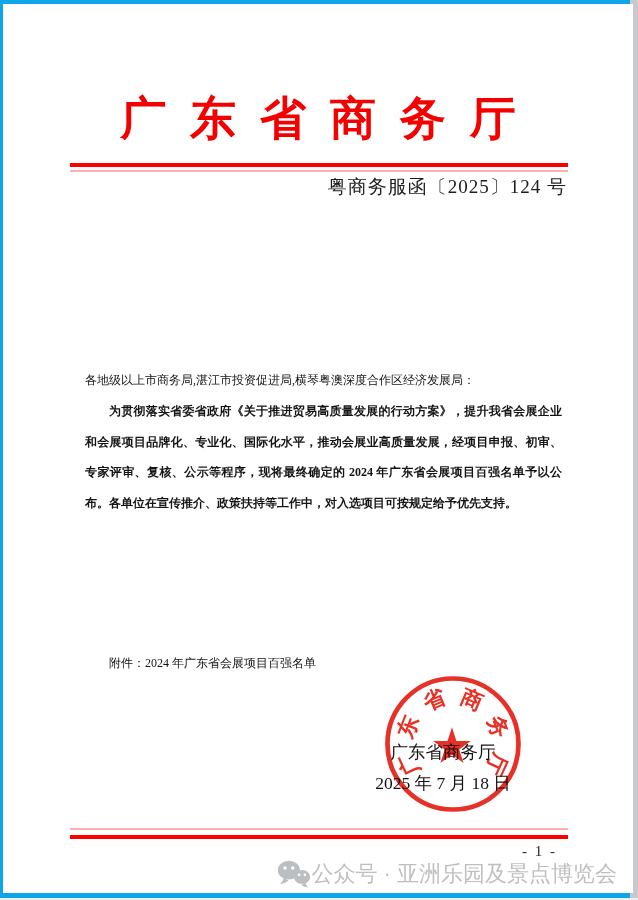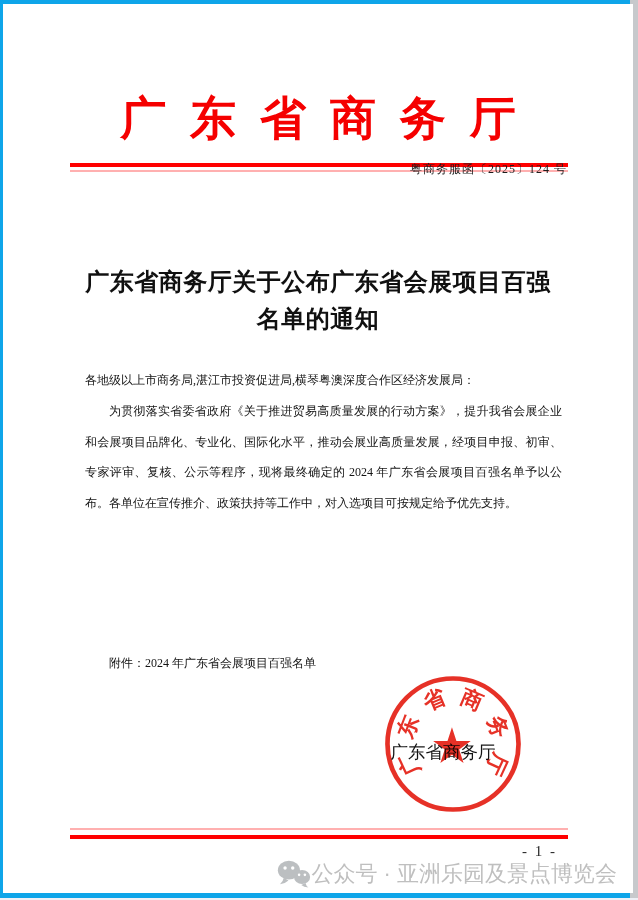--- a/index.html
+++ b/index.html
@@ -17,34 +17,34 @@
   
   .agency-title {
     position:absolute; top:84px; left:0; width:630px;
     text-align:center; color:#f50000; font-weight:bold;
     font-size:46px; letter-spacing:0.52em; text-indent:0.52em;
     white-space:nowrap;
   }
   .rule-top-thick { position:absolute; left:67px; top:159px; width:498px; height:4px; background:#ff0000; }
   .rule-top-thin  { position:absolute; left:67px; top:166px; width:498px; height:2px; background:#ffb0b0; }
   .doc-number {
-    position:absolute; top:157px; right:66px;
-    font-size:12px; color:#1c1c1c; letter-spacing:1px;
+    position:absolute; top:170px; right:66px;
+    font-size:19px; color:#1c1c1c; letter-spacing:1px;
   }
   .notice-title {
     position:absolute; top:260px; left:73px; width:484px;
     text-align:center; font-size:24px; font-weight:bold;
     color:#101010; line-height:37px; letter-spacing:0.5px;
   }
   .body-block {
     position:absolute; top:361px; left:82px; width:477px;
     font-size:12px; color:#141414; line-height:30.8px;
     text-align:justify;
   }
-  .body-block p[data-name="body-paragraph"] { text-indent:2em; }
+  .body-block p[data-name="body-paragraph"] { text-indent:2em;font-weight:bold; }
   .attachment-line {
     position:absolute; top:644px; left:82px; width:477px;
     font-size:12px; color:#141414; line-height:30px; text-indent:2em;
   }
   .signature-block {
     position:absolute; top:733px; left:337px; width:206px;
     text-align:center; font-size:17.5px; color:#141414; line-height:31px;
   }
   .official-seal {
     position:absolute; left:374px; top:662px; width:152px; height:156px;
@@ -75,31 +75,31 @@
 <div class="frame" data-name="scanned-document-frame">
   <div class="page" data-name="document-page">
 
     <div class="agency-title" data-name="red-letterhead-title">广东省商务厅</div>
 
     <div class="rule-top-thick" data-name="letterhead-rule-thick"></div>
     <div class="rule-top-thin" data-name="letterhead-rule-thin"></div>
 
     <div class="doc-number" data-name="document-number">粤商务服函〔2025〕124 号</div>
 
-    <div class="notice-title" data-name="notice-title">广东省商务厅关于公布广东省会展项目百强名单的通知</div>
 
     <div class="body-block" data-name="body-block">
       <p data-name="recipients-paragraph">各地级以上市商务局,湛江市投资促进局,横琴粤澳深度合作区经济发展局：</p>
       <p data-name="body-paragraph">为贯彻落实省委省政府《关于推进贸易高质量发展的行动方案》，提升我省会展企业和会展项目品牌化、专业化、国际化水平，推动会展业高质量发展，经项目申报、初审、专家评审、复核、公示等程序，现将最终确定的 2024 年广东省会展项目百强名单予以公布。各单位在宣传推介、政策扶持等工作中，对入选项目可按规定给予优先支持。</p>
     </div>
 
     <div class="attachment-line" data-name="attachment-line">附件：2024 年广东省会展项目百强名单</div>
 
     <div class="signature-block" data-name="signature-block">
       <div data-name="signature-name">广东省商务厅</div>
+      <div data-name="signature-date">2025 年 7 月 18 日</div>
     </div>
 
     <svg class="official-seal" data-name="official-seal" viewBox="0 0 146 150" xmlns="http://www.w3.org/2000/svg">
       <circle data-name="seal-circle" cx="73" cy="75" r="63" fill="none" stroke="#e5261b" stroke-width="4.5"></circle>
       <polygon data-name="seal-star-icon" fill="#e5261b" points="72,59 76.29,72.09 90.07,72.13 78.94,80.26 83.17,93.37 72,85.3 60.83,93.37 65.06,80.26 53.93,72.13 67.71,72.09"></polygon>
       <text data-name="seal-arc-char" transform="translate(31.3,94.4) rotate(-115)" text-anchor="middle" dominant-baseline="central">广</text>
       <text data-name="seal-arc-char" transform="translate(30.1,58.5) rotate(-69)" text-anchor="middle" dominant-baseline="central">东</text>
       <text data-name="seal-arc-char" transform="translate(55.0,32.7) rotate(-23)" text-anchor="middle" dominant-baseline="central">省</text>
       <text data-name="seal-arc-char" transform="translate(91.0,32.7) rotate(23)" text-anchor="middle" dominant-baseline="central">商</text>
       <text data-name="seal-arc-char" transform="translate(115.9,58.5) rotate(69)" text-anchor="middle" dominant-baseline="central">务</text>

